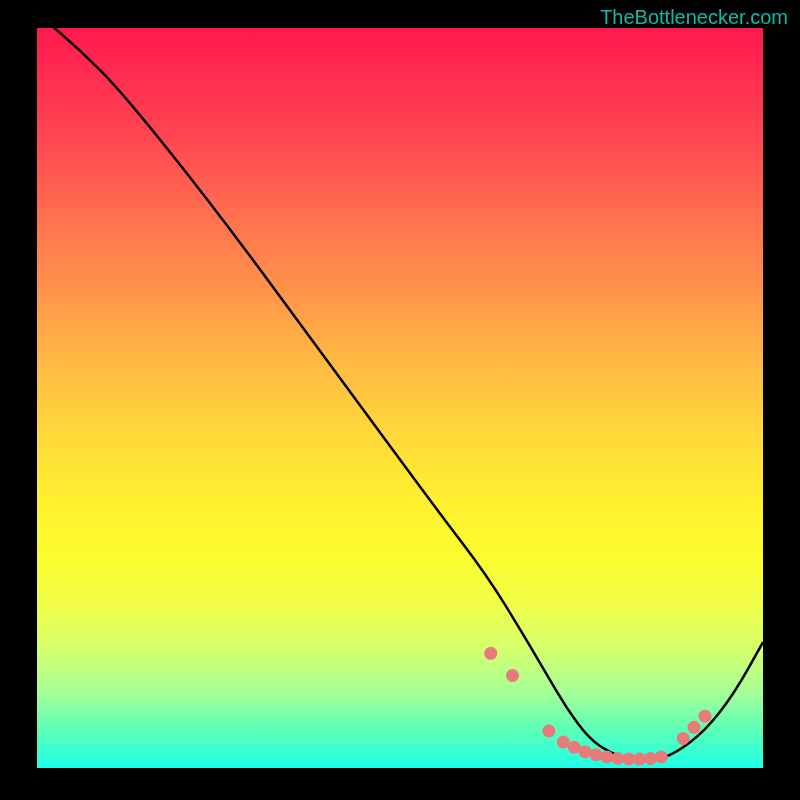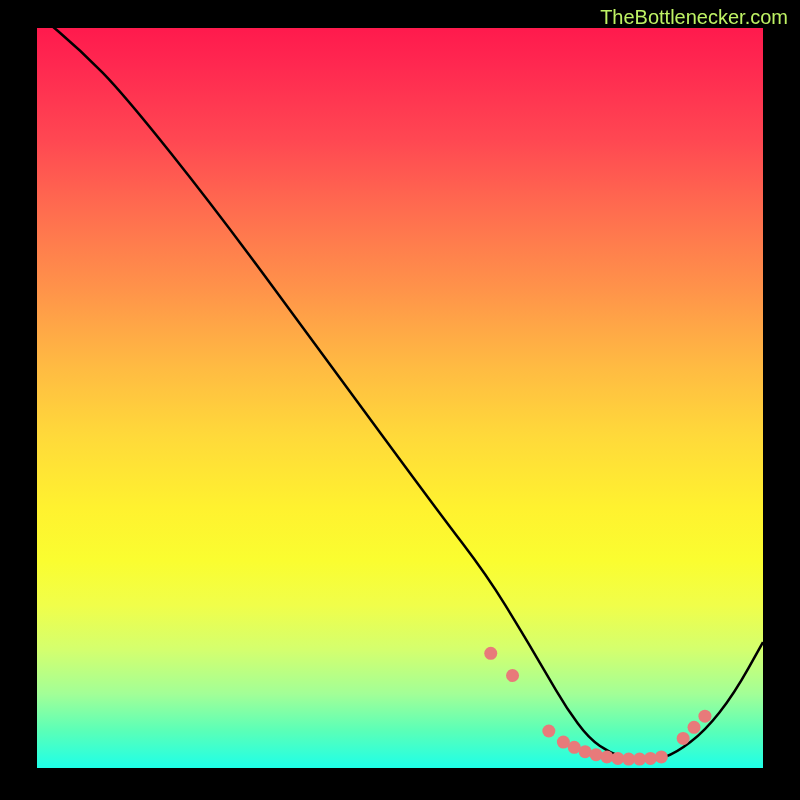--- a/index.html
+++ b/index.html
@@ -11,21 +11,21 @@
       width: 800px;
       height: 800px;
       background: #000;
       position: relative;
       font-family: Arial, sans-serif;
     }
     .watermark {
       position: absolute;
       top: 6px;
       right: 12px;
-      color: #bef264;
+      color: #14b8a6;
       font-size: 20px;
       font-weight: normal;
       z-index: 10;
     }
     .chart-container {
       position: absolute;
       left: 37px;
       top: 28px;
       width: 726px;
       height: 740px;

